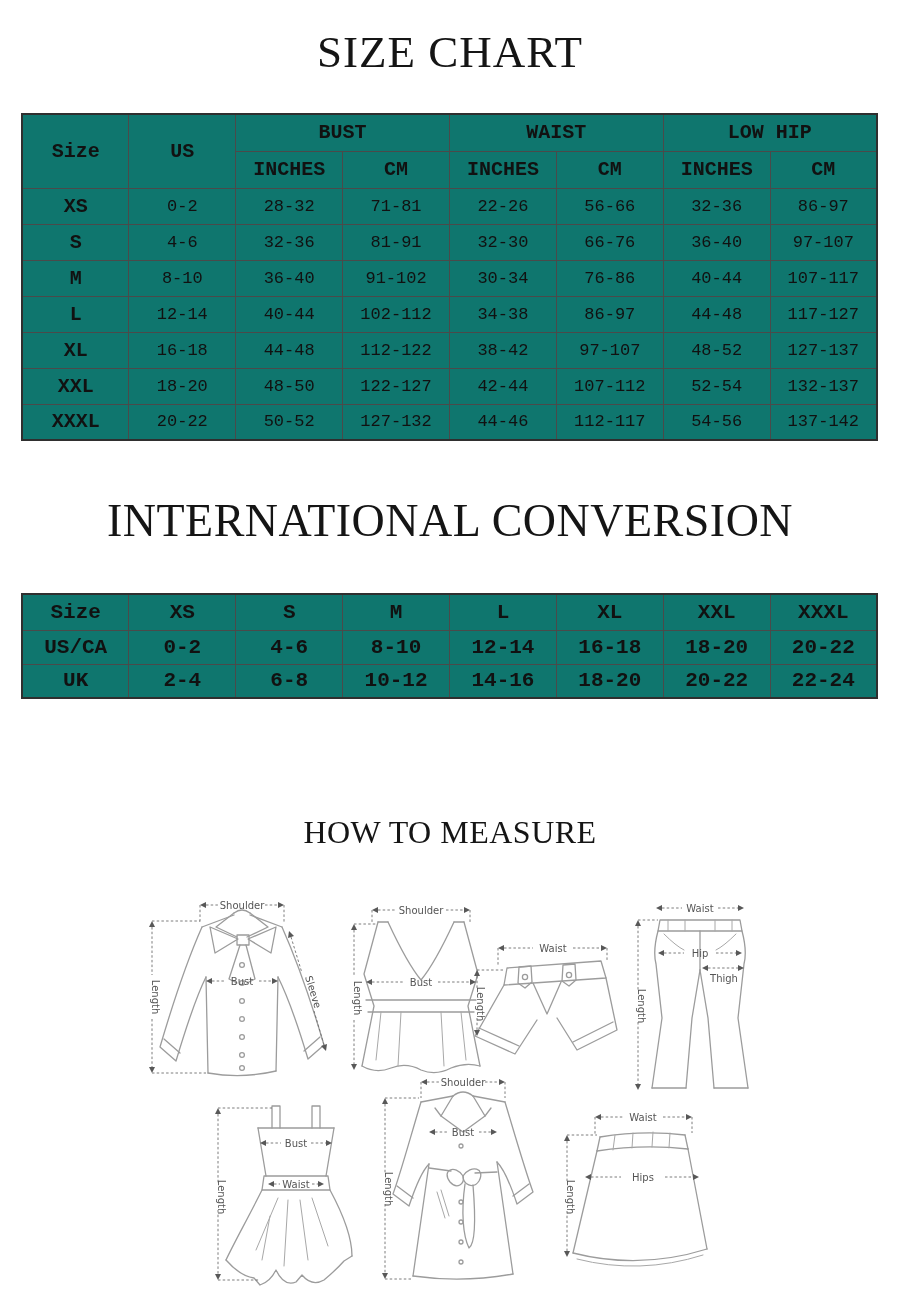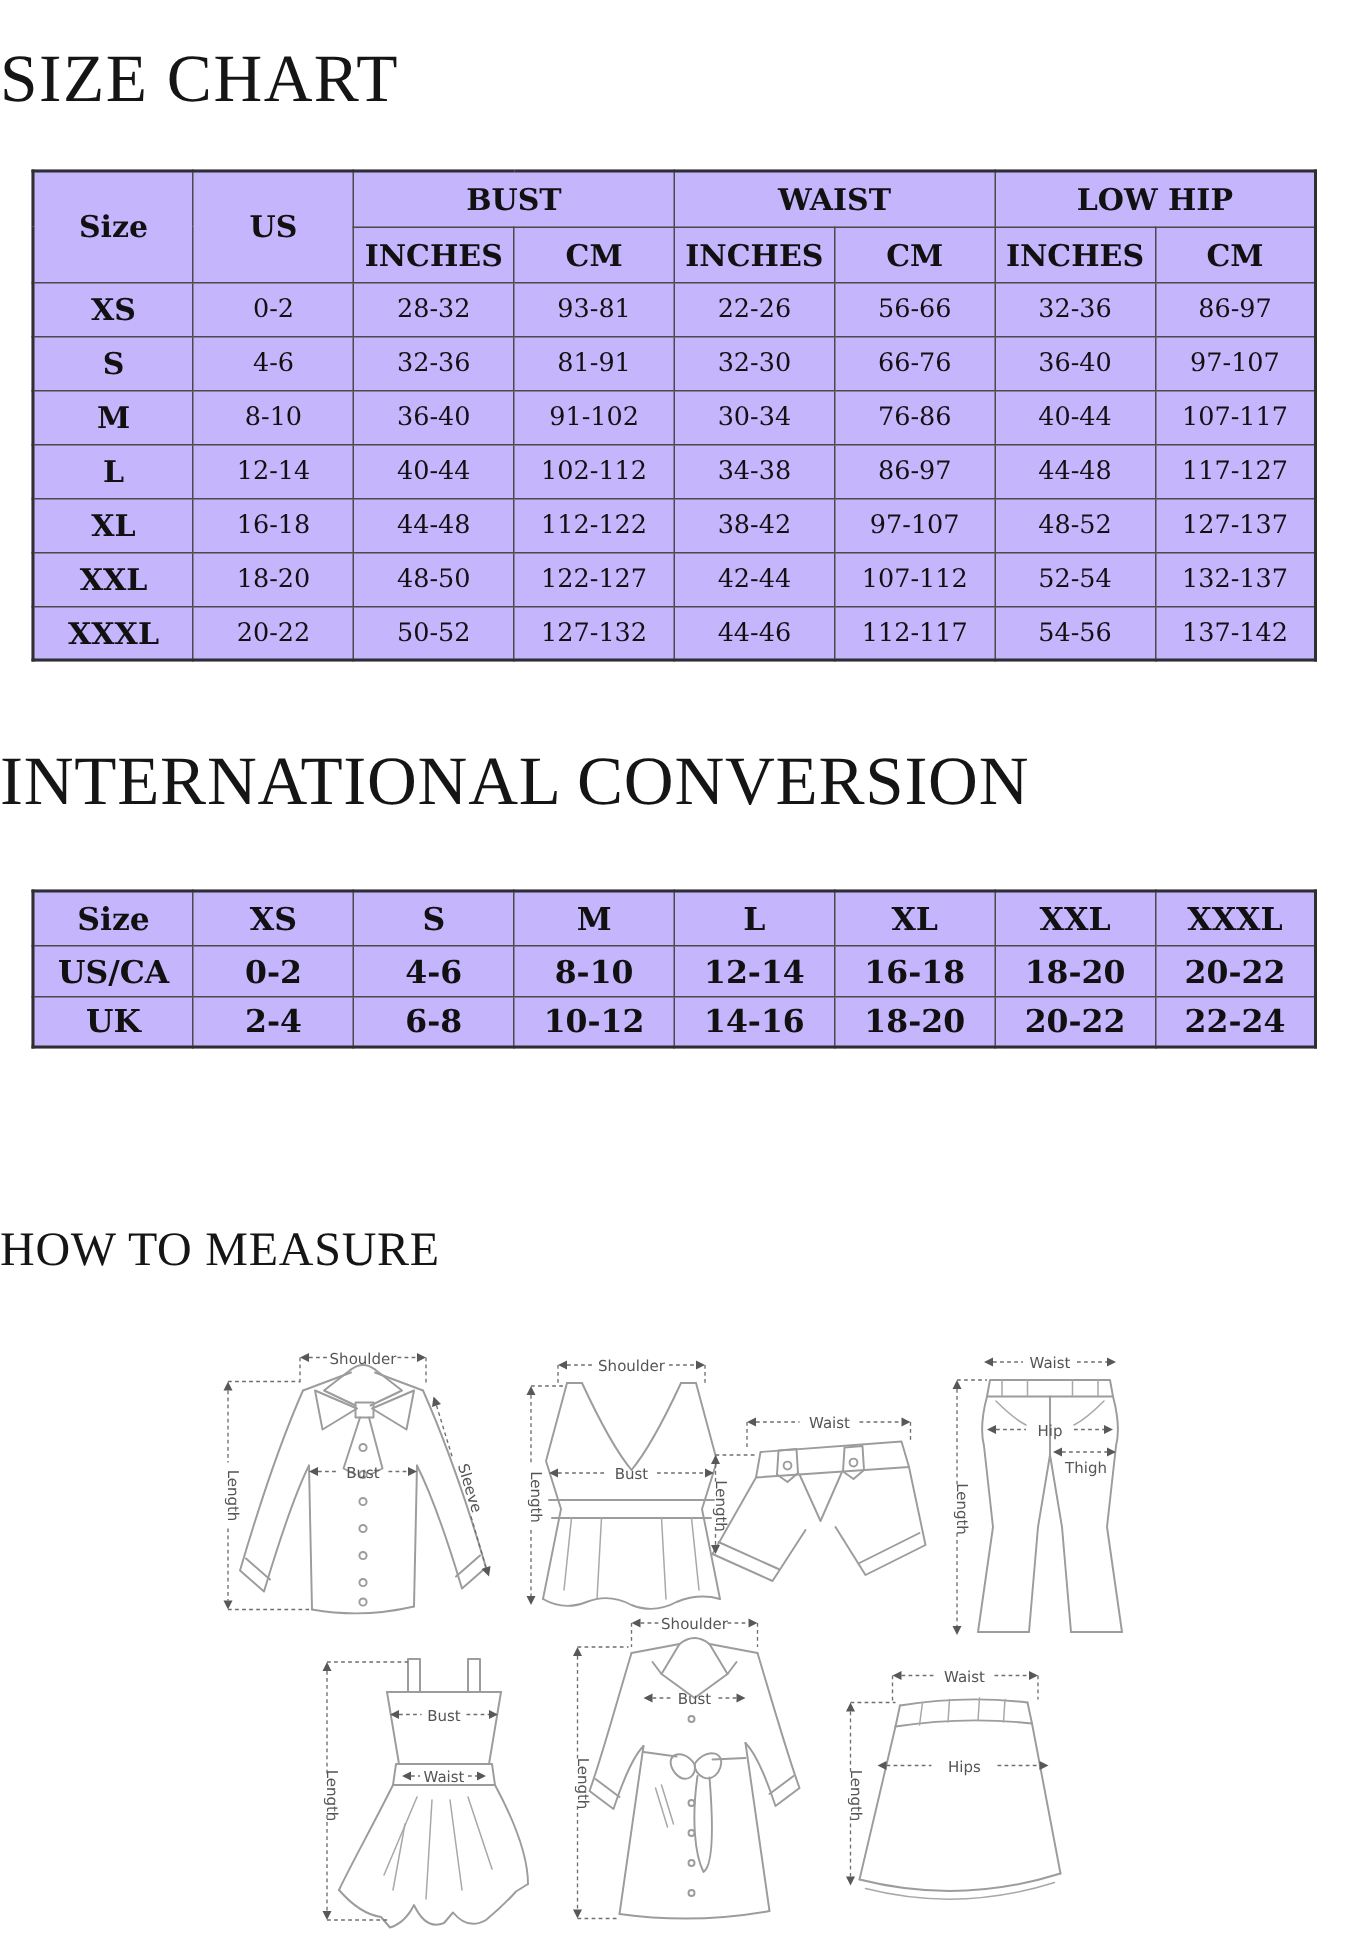--- a/index.html
+++ b/index.html
@@ -1,25 +1,25 @@
 <!DOCTYPE html>
 <html><head>
 <meta charset="utf-8">
 <style>
   html,body{margin:0;padding:0;background:#ffffff;}
   .page{position:relative;width:900px;height:1300px;background:#ffffff;overflow:hidden;
         font-family:"DejaVu Serif",serif;color:#111;}
-  .title{position:absolute;left:0;width:100%;color:#151515;
+  .title{position:absolute;left:0;width:100%;text-align:center;color:#151515;
          font-family:"Liberation Serif",serif;font-weight:400;}
   #title-size{top:26px;font-size:45px;letter-spacing:1px;}
   #title-conv{top:494px;font-size:46px;letter-spacing:0.5px;}
   #title-measure{top:814px;font-size:32px;letter-spacing:0.5px;}
 
-  table.tbl{position:absolute;border-collapse:collapse;table-layout:fixed;background:#c4b5fd;
-            border:2px solid #2f2f2f;}
+  table.tbl{position:absolute;border-collapse:collapse;table-layout:fixed;background:#0f766e;
+            border:2px solid #2f2f2f;font-family:Liberation Mono, monospace;}
   table.tbl td{border:1px solid #4a4a4a;text-align:center;vertical-align:middle;
                padding:0;color:#111;}
   #size-table{left:21px;top:113px;width:857px;}
   #size-table tr.hrow{height:37px;}
   #size-table tr.brow{height:36px;}
   #size-table td.hdr{font-weight:bold;font-size:20px;}
   #size-table td.rowhdr{font-weight:bold;font-size:20px;}
   #size-table td.val{font-size:17px;}
 
   #conv-table{left:21px;top:593px;width:857px;}
@@ -65,21 +65,21 @@
       <td class="hdr">CM</td>
       <td class="hdr">INCHES</td>
       <td class="hdr">CM</td>
       <td class="hdr">INCHES</td>
       <td class="hdr">CM</td>
     </tr>
     <tr class="brow">
       <td class="rowhdr">XS</td>
       <td class="val">0-2</td>
       <td class="val">28-32</td>
-      <td class="val">93-81</td>
+      <td class="val">71-81</td>
       <td class="val">22-26</td>
       <td class="val">56-66</td>
       <td class="val">32-36</td>
       <td class="val">86-97</td>
     </tr>
     <tr class="brow">
       <td class="rowhdr">S</td>
       <td class="val">4-6</td>
       <td class="val">32-36</td>
       <td class="val">81-91</td>

